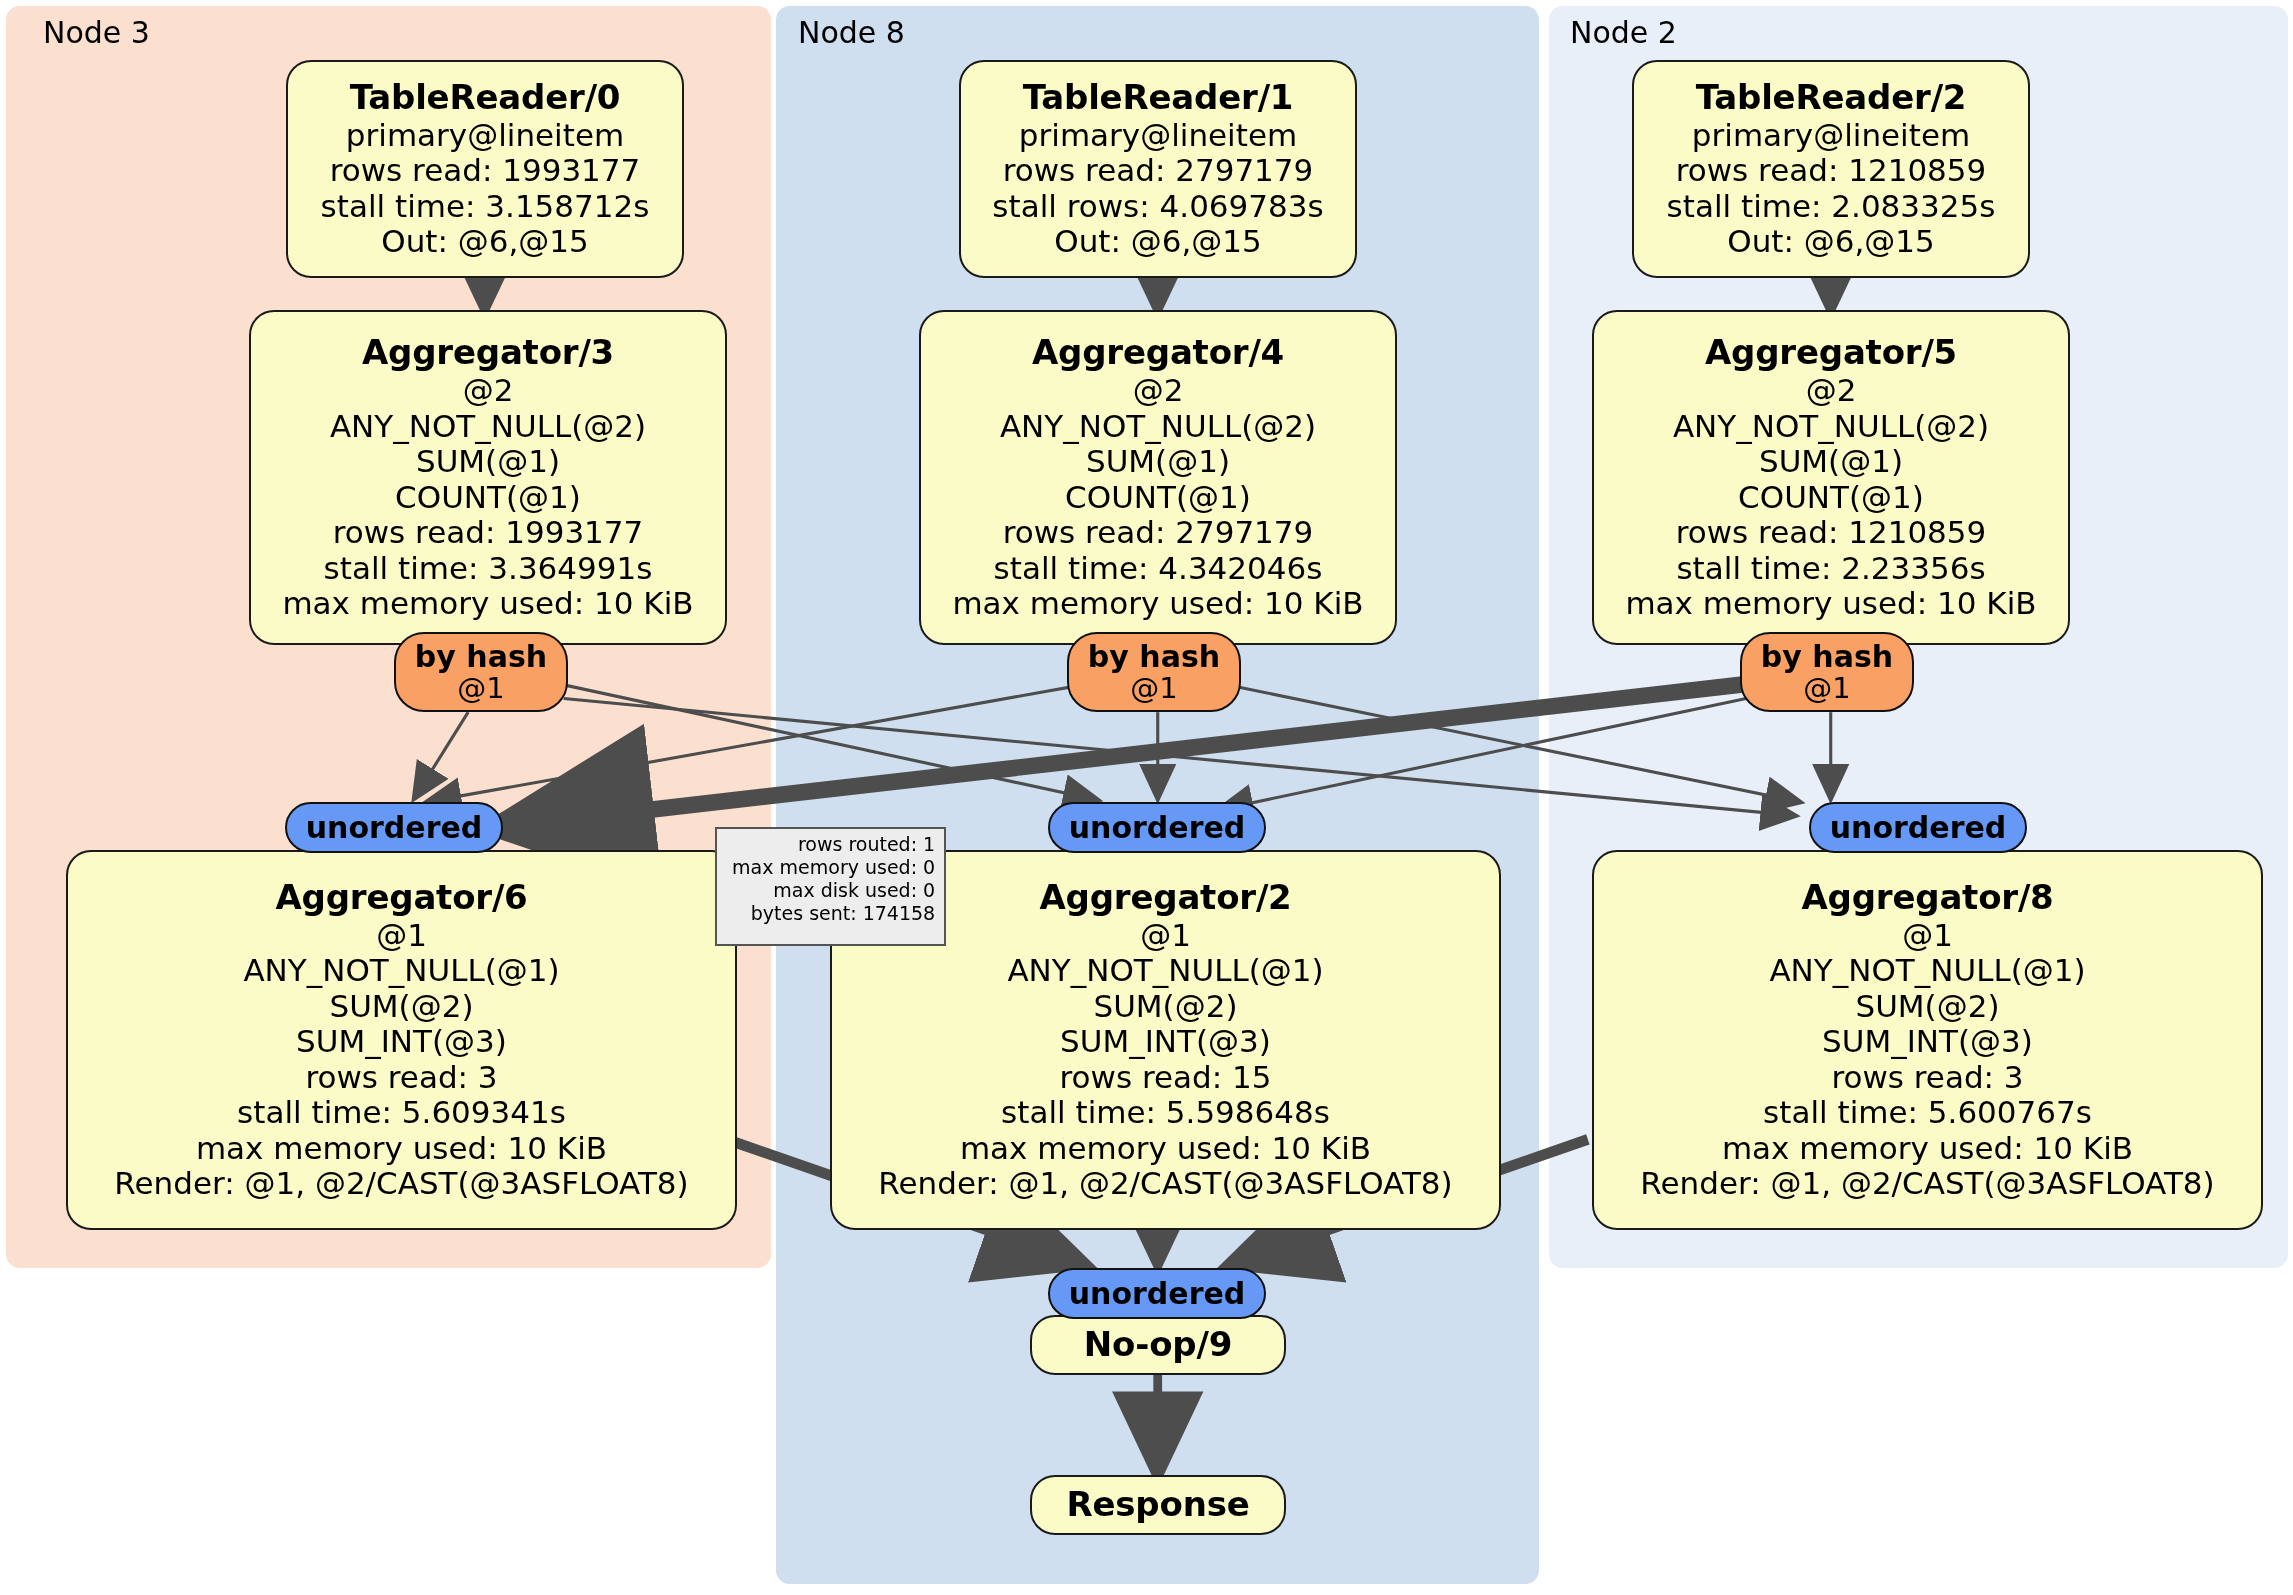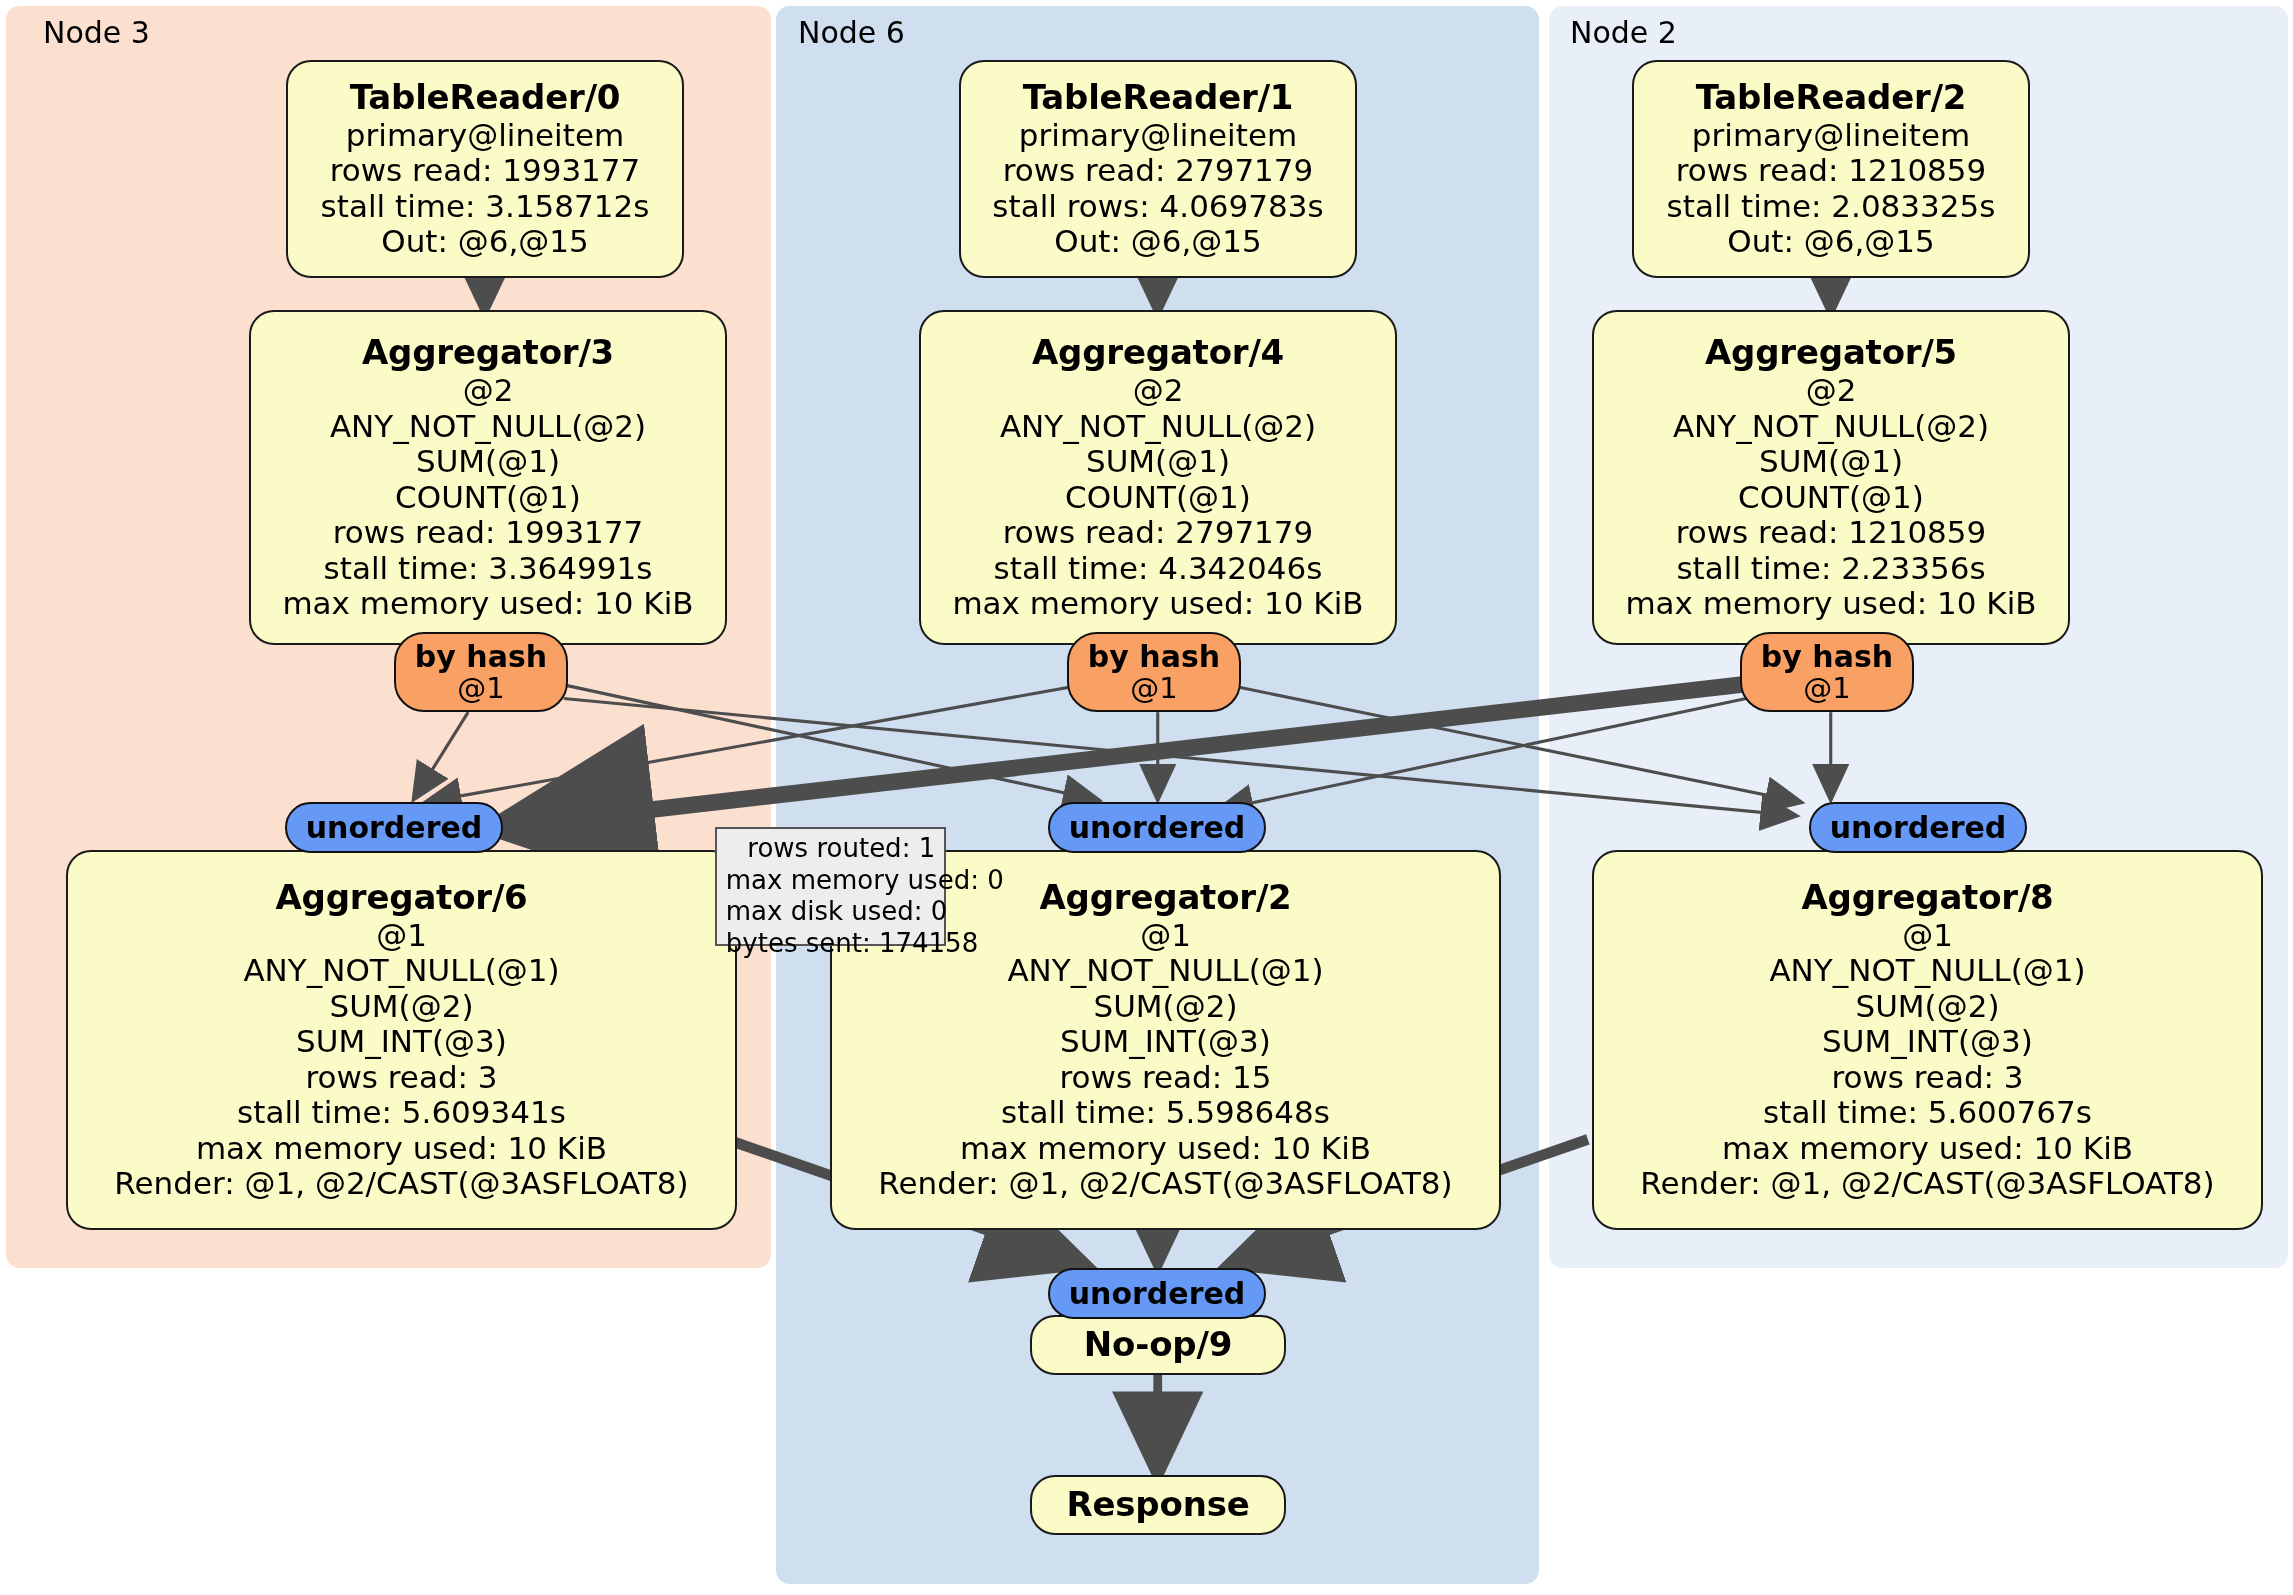--- a/index.html
+++ b/index.html
@@ -83,21 +83,21 @@
     background: #6699f5;
     border-radius: 27px;
     font-size: 30px;
     font-weight: bold;
   }
   .tooltip {
     position: absolute;
     box-sizing: border-box;
     background: #ededed;
     border: 2px solid #555555;
-    font-size: 26px;
+    font-size: 19px;
     line-height: 1.22;
     color: #000000;
     text-align: right;
     padding: 3.9px 8.8px 4.9px 8.8px;
     z-index: 60;
     white-space: nowrap;
   }
   .noop, .resp {
     z-index: 25;
   }
@@ -113,21 +113,21 @@
 </head>
 <body>
 
 <div id="canvas">
 
   <div class="cluster" style="left:5.9px; top:5.9px; width:765px; height:1262px; background:#fbe0d0;"></div>
   <div class="cluster" style="left:776px; top:5.9px; width:763px; height:1578px; background:#cfdff0;"></div>
   <div class="cluster" style="left:1549px; top:5.9px; width:739px; height:1262px; background:#e9eff9;"></div>
 
   <div class="cluster-label" style="left:43px; top:17.6px;">Node 3</div>
-  <div class="cluster-label" style="left:798px; top:17.6px;">Node 6</div>
+  <div class="cluster-label" style="left:798px; top:17.6px;">Node 8</div>
   <div class="cluster-label" style="left:1570px; top:17.6px;">Node 2</div>
 
   <svg id="edges" viewBox="0 0 2352 1636">
     <defs>
       <marker id="ah" markerWidth="9" markerHeight="9" refX="7.2" refY="4.5" orient="auto" markerUnits="strokeWidth">
         <path d="M0,0.6 L8.4,4.5 L0,8.4 z" fill="#4d4d4d"></path>
       </marker>
       <marker id="ahs" markerWidth="12" markerHeight="12" refX="9.5" refY="6" orient="auto" markerUnits="strokeWidth">
         <path d="M0,0.8 L11,6 L0,11.2 z" fill="#4d4d4d"></path>
       </marker>

